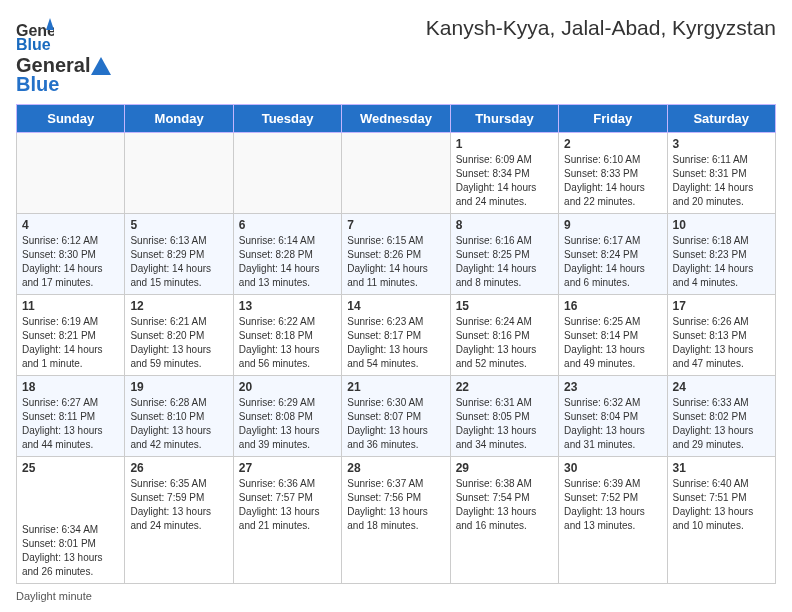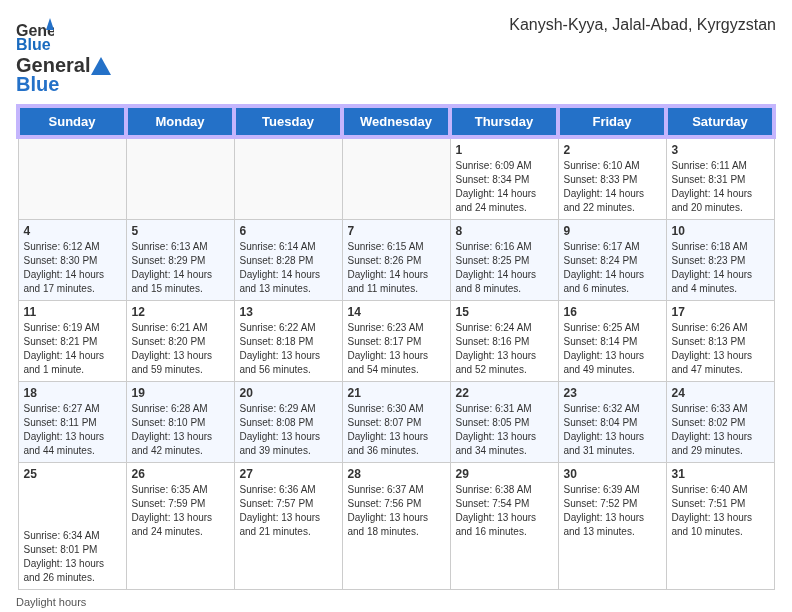--- a/index.html
+++ b/index.html
@@ -23,36 +23,36 @@
     }
     .title-area {
       text-align: right;
     }
     .main-title {
       font-size: 36px;
       font-weight: bold;
       color: #333;
     }
     .subtitle {
-      font-size: 16px;
+      font-size: 21px;
       color: #333;
     }
     table {
       width: 100%;
       border-collapse: collapse;
       table-layout: fixed;
     }
     th {
       background-color: #2471c8;
       color: #fff;
       font-size: 13px;
       font-weight: bold;
       padding: 6px 4px;
       text-align: center;
-      border: 4px solid #c4b5fd;
+      border: 1px solid #c4b5fd;
     }
     td {
       vertical-align: top;
       padding: 4px 5px;
       font-size: 10.5px;
       color: #333;
       border: 1px solid #ccc;
       min-height: 72px;
       height: 80px;
       background: #fff;
@@ -322,14 +322,14 @@
           <span class="day-number">31</span>
           <div class="day-info" style="white-space: pre-line;">Sunrise: 6:40 AM
 Sunset: 7:51 PM
 Daylight: 13 hours and 10 minutes.</div>
         </td>
       </tr>
     </tbody>
 </table>
 
 <div class="footer-note">
-  <span>Daylight hours</span>
+  <span>Daylight minute</span>
 </div>
 
 </body></html>

